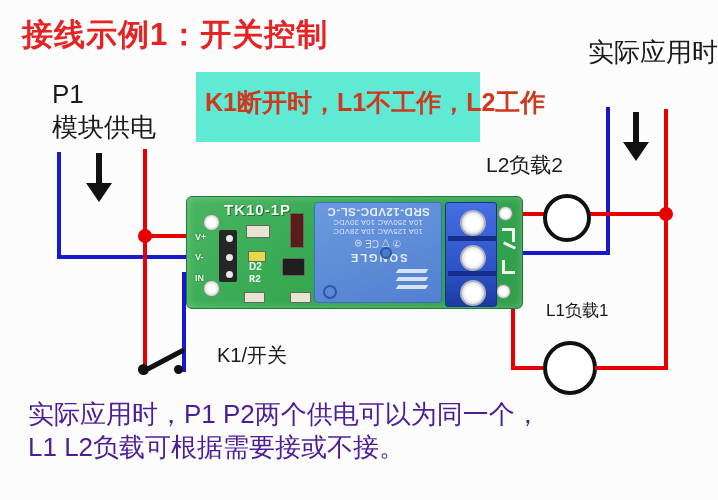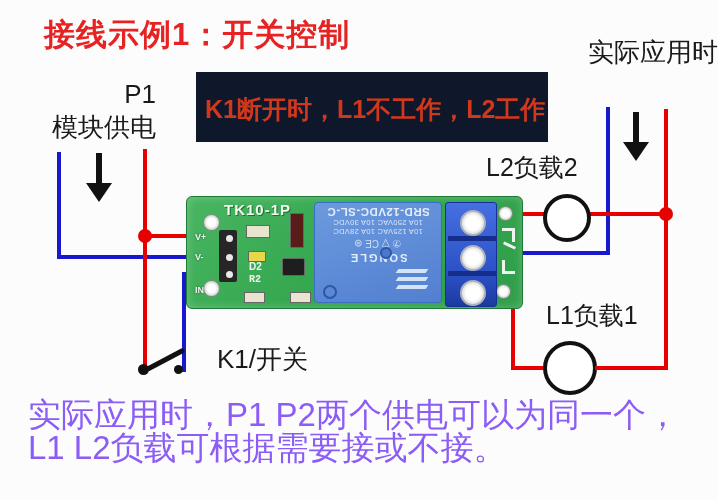--- a/index.html
+++ b/index.html
@@ -1,25 +1,25 @@
 <!DOCTYPE html>
 <html><head>
 <meta charset="utf-8">
 <style>
   * { margin:0; padding:0; box-sizing:border-box; }
   body { background:#e8e8e8; font-family:"Liberation Sans", sans-serif; }
   .stage{ position:relative; width:718px; height:500px; background:#fcfcfc; overflow:hidden; margin:0 auto; }
 
-  .title{ position:absolute; left:22px; top:14px; font-size:31px; font-weight:bold; color:#e62222; letter-spacing:1px;margin-left:22px; }
+  .title{ position:absolute; left:22px; top:14px; font-size:31px; font-weight:bold; color:#e62222; letter-spacing:1px; }
 
   .plabel{ position:absolute; color:#1a1a1a; font-size:26px; line-height:33px; font-weight:500; }
-  .note-box{ position:absolute; left:196px; top:72px; width:352px; height:70px; background:#0f172a; padding:21px 9px; }
+  .note-box{ position:absolute; left:196px; top:72px; width:284px; height:70px; background:#5eead4; padding:14px 9px; }
   .note-box div{ font-size:25px; line-height:32px; color:#d0381d; font-weight:bold; white-space:nowrap; }
 
-  .footer{ position:absolute; left:28px; top:398px; font-size:33px; line-height:33px; color:#8b5cf6; font-weight:500; }
+  .footer{ position:absolute; left:28px; top:398px; font-size:26px; line-height:33px; color:#4c1d95; font-weight:500; }
   .footer div{ white-space:nowrap; }
 
   .wire{ position:absolute; }
   .red{ background:#e60000; }
   .blue{ background:#1818cf; }
   .dot{ position:absolute; width:14px; height:14px; border-radius:50%; background:#e60000; }
   .load-circle{ position:absolute; background:#fff; border:4px solid #111; border-radius:50%; }
   .darrow{ position:absolute; width:30px; }
   .darrow .shaft{ width:6px; height:30px; background:#111; margin:0 auto; }
   .darrow .head{ width:0; height:0; border-left:13px solid transparent; border-right:13px solid transparent; border-top:19px solid #111; margin:0 auto; }
@@ -45,30 +45,30 @@
   .r-logos{ font-size:10px; margin-top:2px; opacity:.85; }
   .r-brand{ font-size:11px; font-weight:bold; letter-spacing:2px; margin-top:3px; }
   .stripes{ position:absolute; left:82px; top:66px; }
   .stripes i{ display:block; width:30px; height:4px; background:#d5e3f7; transform:skewX(-35deg); margin-bottom:4px; }
   .rlcircle{ position:absolute; border-radius:50%; border:2px solid #2c57a8; background:#4a79cc; }
 
   .tblock{ position:absolute; left:259px; top:6px; width:52px; height:105px; background:linear-gradient(#466fe2 0%,#2a50c4 70%,#1c3aa0 100%); border:1px solid #16309a; border-radius:3px; }
   .tsep{ position:absolute; left:2px; width:48px; height:5px; background:#152e8c; }
   .screw{ position:absolute; width:26px; height:26px; border-radius:50%; background:radial-gradient(#ffffff 45%, #e2e2e2 70%, #c3c7cf 100%); border:2px solid #aeb2bc; }
 
-  .klabel{ position:absolute; color:#1a1a1a; font-size:26px; font-weight:500; }
+  .klabel{ position:absolute; color:#1a1a1a; font-size:20px; font-weight:500; }
 </style>
 </head>
 <body>
 
 <div class="stage">
 
   <div class="title">接线示例1：开关控制</div>
 
-  <div class="plabel" style="left:52px; top:78px;text-align:right;">
+  <div class="plabel" style="left:52px; top:78px;">
     <div>P1</div>
     <div>模块供电</div>
   </div>
 
   <div class="plabel" style="left:588px; top:36px;">
     <div>实际应用时</div>
   </div>
 
   <div class="note-box">
     <div>K1断开时，L1不工作，L2工作</div>
@@ -92,28 +92,28 @@
   <div class="wire red" style="left:664px; top:109px; width:4px; height:261px;"></div>
   <div class="darrow" style="left:621px; top:112px;">
     <div class="shaft"></div>
       <div class="head"></div>
   </div>
 
   <div class="wire red" style="left:483px; top:212px; width:62px; height:4px;"></div>
   <div class="wire red" style="left:589px; top:212px; width:79px; height:4px;"></div>
   <div class="dot" style="left:659px; top:207px;"></div>
   <div class="load-circle" style="left:543px; top:194px; width:48px; height:48px;"></div>
-  <div class="klabel" style="left:486px; top:151px; font-size:25px;">L2负载2</div>
+  <div class="klabel" style="left:486px; top:151px; font-size:21px;">L2负载2</div>
 
   <div class="wire red" style="left:476px; top:285px; width:39px; height:4px;"></div>
   <div class="wire red" style="left:511px; top:285px; width:4px; height:85px;"></div>
   <div class="wire red" style="left:511px; top:366px; width:34px; height:4px;"></div>
   <div class="load-circle" style="left:543px; top:341px; width:54px; height:54px;"></div>
   <div class="wire red" style="left:595px; top:366px; width:73px; height:4px;"></div>
-  <div class="klabel" style="left:546px; top:299px; font-size:25px;text-align:center;">L1负载1</div>
+  <div class="klabel" style="left:546px; top:299px; font-size:17px;text-align:center;">L1负载1</div>
 
   <div class="contact" style="left:138px; top:364px; width:11px; height:11px;"></div>
   <div class="lever" style="left:147px; top:367px;"></div>
   <div class="contact" style="left:174px; top:365px; width:9px; height:9px;"></div>
   <div class="klabel" style="left:217px; top:342px;">K1/开关</div>
 
   <div class="module">
     <div class="pcb"></div>
     <div class="pcb-model">TK10-1P</div>
 
@@ -121,21 +121,21 @@
     <div class="hole" style="left:17px; top:84px; width:17px; height:17px;"></div>
     <div class="hole" style="left:312px; top:10px; width:15px; height:15px;"></div>
     <div class="hole" style="left:310px; top:88px; width:15px; height:15px;"></div>
 
     <div class="hdr"></div>
     <div class="pin" style="left:40px; top:39px;"></div>
     <div class="pin" style="left:40px; top:58px;"></div>
     <div class="pin" style="left:40px; top:75px;"></div>
     <div class="pinlbl" style="left:9px; top:36px;">V+</div>
     <div class="pinlbl" style="left:9px; top:56px;">V-</div>
-    <div class="pinlbl" style="left:9px; top:89px;">IN</div>
+    <div class="pinlbl" style="left:9px; top:77px;">IN</div>
 
     <div class="comp" style="left:60px; top:29px; width:24px; height:13px; background:#e8e4d0;"></div>
     <div class="comp" style="left:104px; top:17px; width:14px; height:35px; background:#5a1c18;"></div>
     <div class="comp" style="left:62px; top:55px; width:18px; height:11px; background:#e6d84a;"></div>
     <div class="comp" style="left:96px; top:62px; width:23px; height:18px; background:#1e1e1e; border-radius:2px;"></div>
     <div class="comp" style="left:58px; top:96px; width:21px; height:11px; background:#e8e4d0;"></div>
     <div class="comp" style="left:104px; top:96px; width:21px; height:11px; background:#e8e4d0;"></div>
     <div class="silk" style="left:63px; top:65px;">D2</div>
     <div class="silk" style="left:63px; top:78px;font-family:Liberation Mono, monospace;">R2</div>
 

